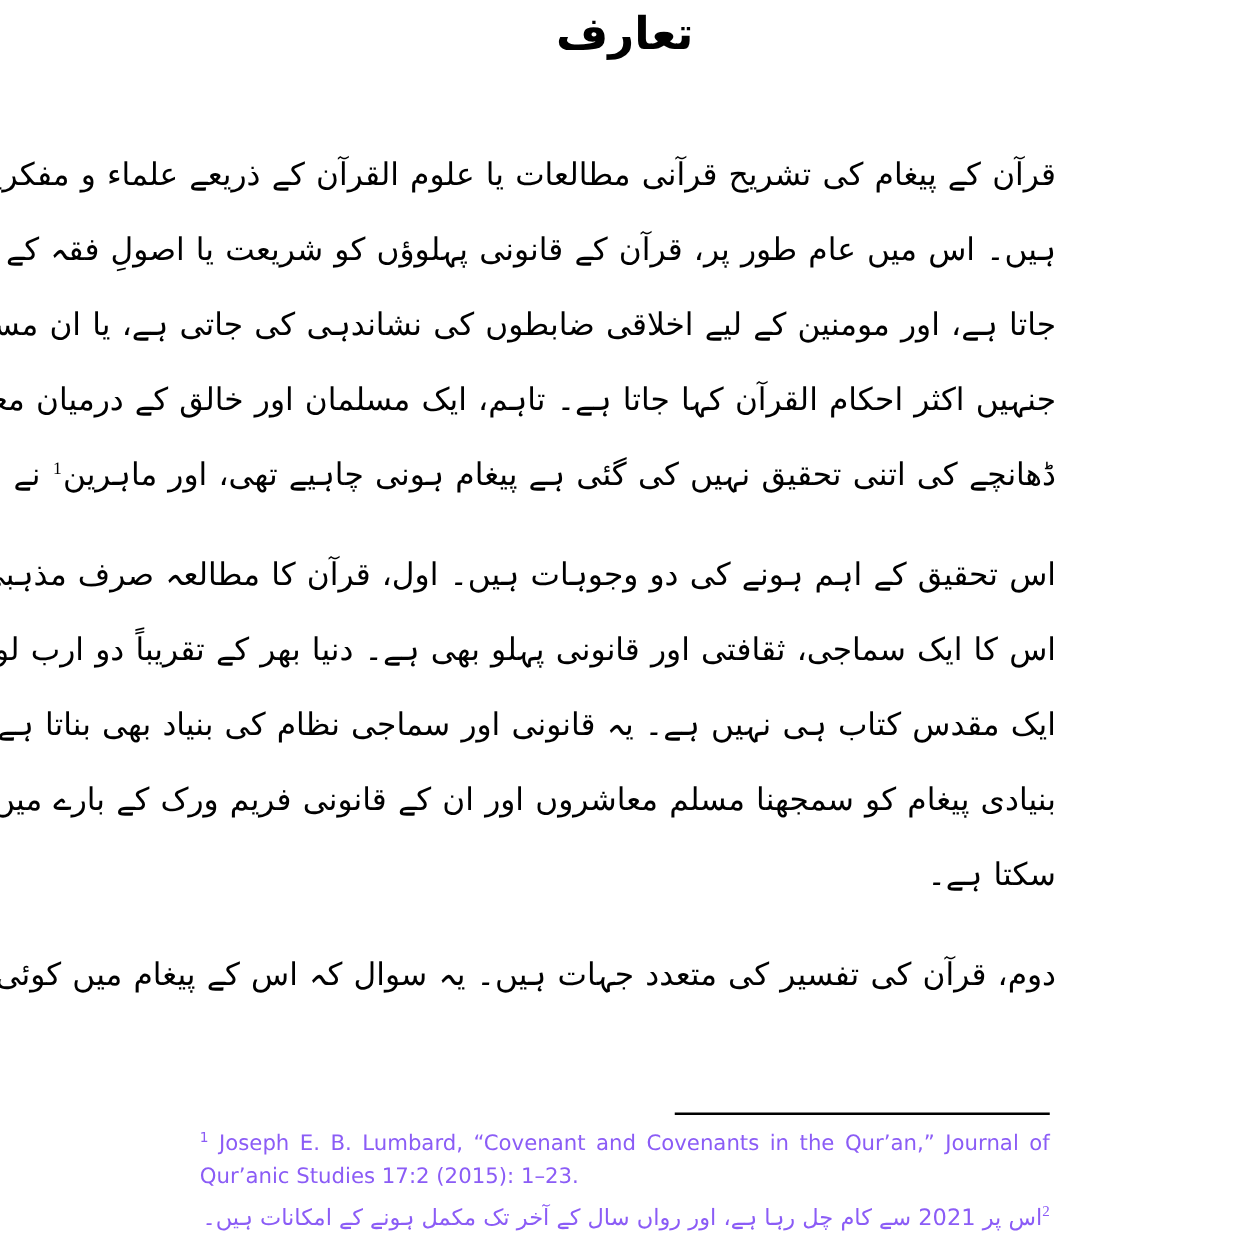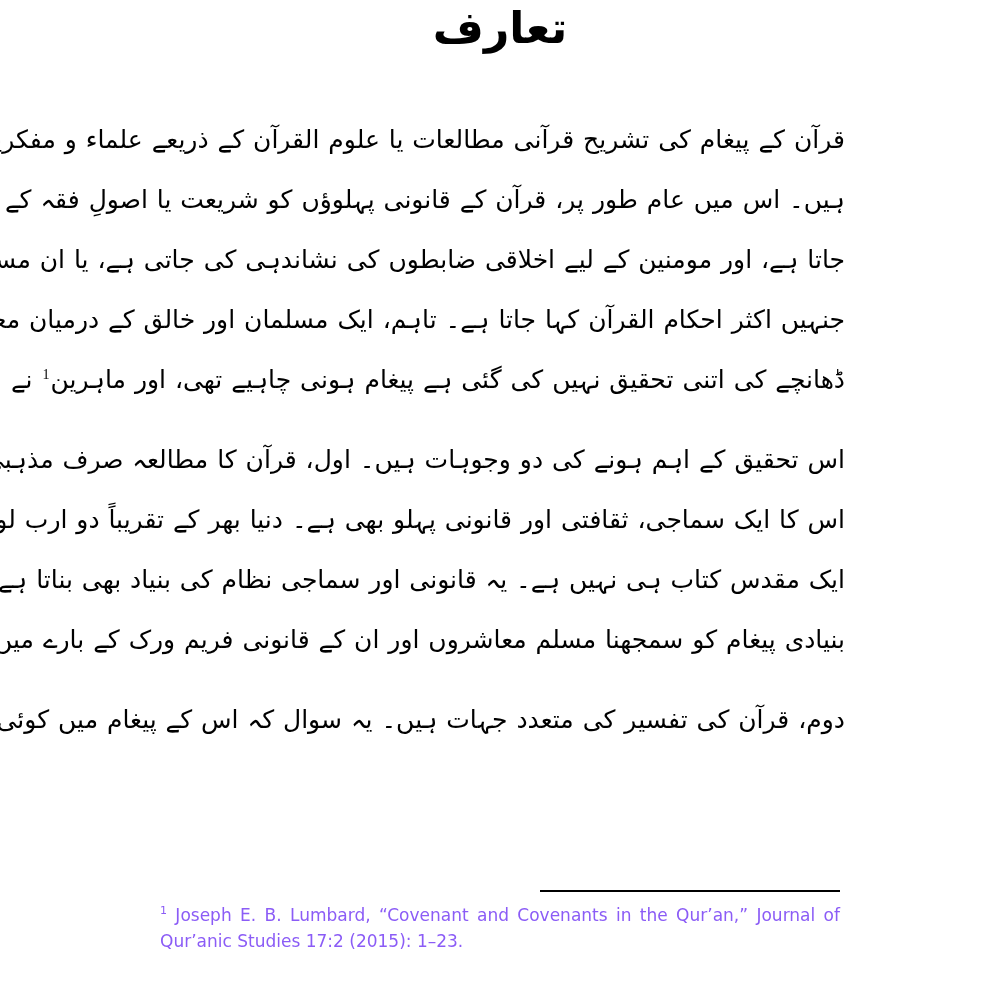--- a/index.html
+++ b/index.html
@@ -17,21 +17,21 @@
   }
 
   
   .doc-title {
     position: absolute;
     top: 2px;
     left: 0;
     width: 1000px;
     text-align: center;
     font-family: "DejaVu Sans", sans-serif;
-    font-size: 44px;
+    font-size: 36px;
     line-height: 52px;
     font-weight: 700;
     color: #000000;
     direction: rtl;
     unicode-bidi: isolate;
   }
 
   
   .body-col {
     position: absolute;
@@ -148,28 +148,30 @@
       <span class="line">جاتا ہے، اور مومنین کے لیے اخلاقی ضابطوں کی نشاندہی کی جاتی ہے، یا ان مسائل پر توجہ کی جاتی ہے</span>
       <span class="line">جنہیں اکثر احکام القرآن کہا جاتا ہے۔ تاہم، ایک مسلمان اور خالق کے درمیان معاہدے کے قانونی</span>
       <span class="line"><span>ڈھانچے کی اتنی تحقیق نہیں کی گئی ہے پیغام ہونی چاہیے تھی، اور ماہرین</span><sup class="fn-ref">1</sup><span> نے اسے موجودہ اسلامی امور میں</span></span>
     </div>
 
     <div class="para">
       <span class="line">اس تحقیق کے اہم ہونے کی دو وجوہات ہیں۔ اول، قرآن کا مطالعہ صرف مذہبی تناظر میں نہیں ہوتا، بلکہ</span>
       <span class="line">اس کا ایک سماجی، ثقافتی اور قانونی پہلو بھی ہے۔ دنیا بھر کے تقریباً دو ارب لوگوں کے لیے قرآن صرف</span>
       <span class="line">ایک مقدس کتاب ہی نہیں ہے۔ یہ قانونی اور سماجی نظام کی بنیاد بھی بناتا ہے۔ لہٰذا، اس کی ساخت اور</span>
       <span class="line">بنیادی پیغام کو سمجھنا مسلم معاشروں اور ان کے قانونی فریم ورک کے بارے میں غیر معمولی پہلو پیش کر</span>
+      <span class="line last">سکتا ہے۔</span>
     </div>
 
     <div class="para">
       <span class="line">دوم، قرآن کی تفسیر کی متعدد جہات ہیں۔ یہ سوال کہ اس کے پیغام میں کوئی بنیادی خصوصیت موجود ہے</span>
     </div>
 
   </div>
 
   <div class="footnotes">
     <div class="fn-rule"></div>
 
     <p class="fn-en"><sup>1</sup><span> Joseph E. B. Lumbard, “Covenant and Covenants in the Qur’an,” Journal of Qur’anic Studies 17:2 (2015): 1–23.</span></p>
 
+    <p class="fn-ur"><sup>2</sup><span>اس پر 2021 سے کام چل رہا ہے، اور رواں سال کے آخر تک مکمل ہونے کے امکانات ہیں۔</span></p>
   </div>
 
 </div>
 
 </body></html>

